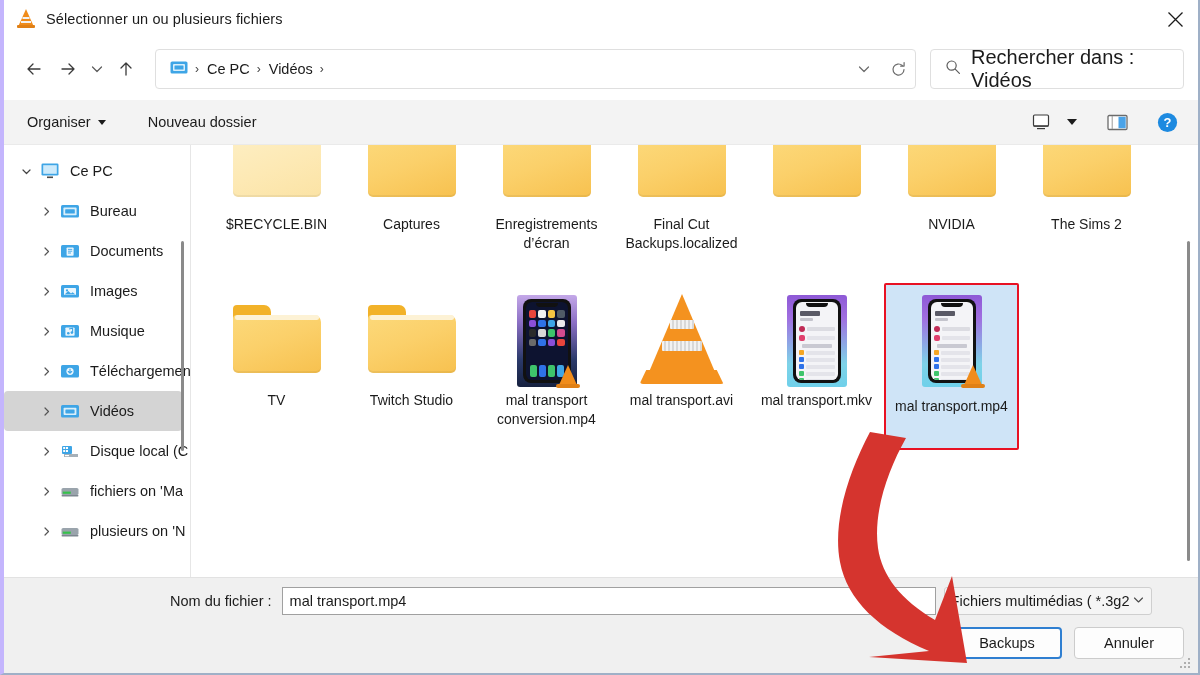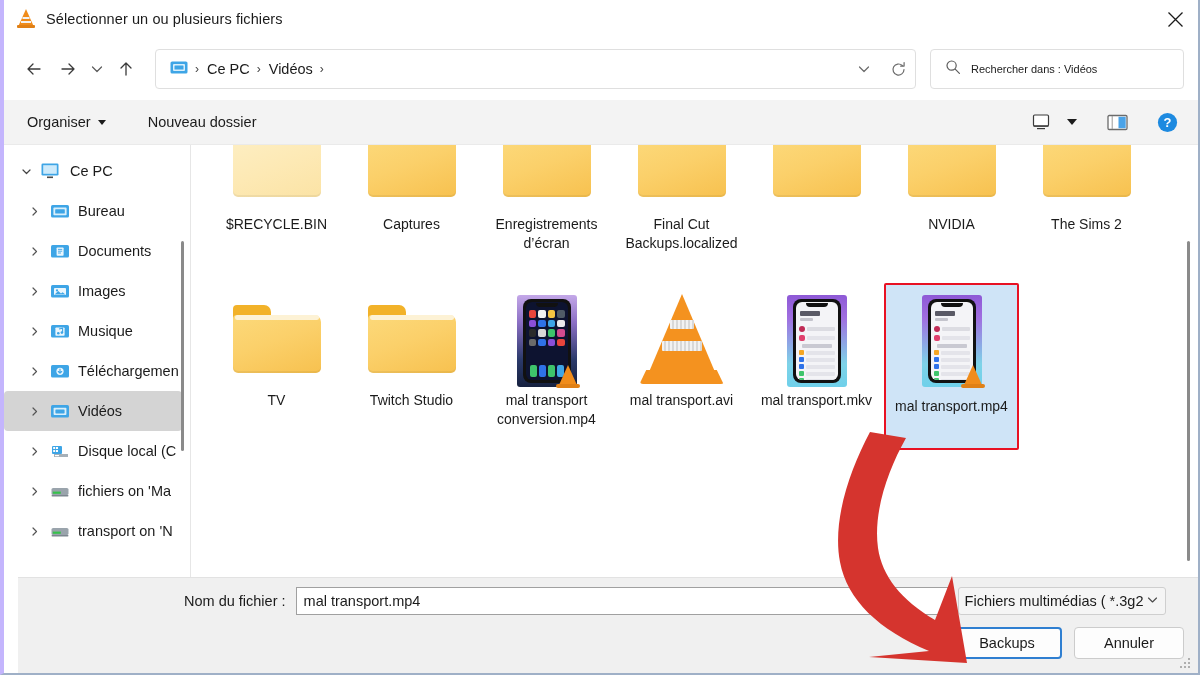--- a/index.html
+++ b/index.html
@@ -84,21 +84,21 @@
   .addr-chevron, .addr-refresh {
     width: 34px; height: 34px; display:flex; align-items:center; justify-content:center;
     color:#6b6b6b;
   }
   .searchbox {
     width: 252px; height: 38px; margin-left: 14px; margin-right: 14px;
     border: 1px solid #dfdfdf; border-radius: 4px; background:#ffffff;
     display:flex; align-items:center; flex:none;
   }
   .search-icon { margin-left: 14px; margin-right: 10px; color:#5c5c5c; flex:none;}
-  .search-ph { font-size: 11px; color: #1b1b1b; }
+  .search-ph { font-size: 20px; color: #1b1b1b; }
 
   
   .cmdbar {
     position: absolute; left:0; top:100px; right:0; height: 44px;
     background: #f3f3f3;
     display:flex; align-items:center;
     border-bottom: 1px solid #eaeaea;
   }
   .cmd-item {
     font-size: 14.5px; color:#1b1b1b; padding: 6px 10px; border-radius:4px;
@@ -119,21 +119,21 @@
     width: 186px; flex:none; background:#ffffff; position:relative;
     overflow:hidden;
   }
   .sidebar-inner { padding-top: 6px; }
   .tree-row {
     height: 40px; display:flex; align-items:center; padding-left: 8px;
     font-size: 14.5px; color:#1b1b1b; white-space:nowrap; position:relative;
   }
   .tree-row.selected { background:#d4d4d4; border-radius:4px; margin-right:8px;}
   .tree-row.lvl0 .chev { margin-left: 6px; }
-  .tree-row.lvl1 { padding-left: 22px; text-align: right; }
+  .tree-row.lvl1 { padding-left: 34px; }
   .chev { width: 16px; height:16px; display:flex; align-items:center; justify-content:center; color:#555; flex:none;}
   .tree-icon { width: 22px; height:18px; margin: 0 8px 0 6px; flex:none; position:relative;}
   .tree-label { overflow:hidden; }
 
   .sb-track {
     position:absolute; right:4px; top:4px; width:8px; bottom:4px;
   }
   .sb-thumb {
     position:absolute; left:3px; width:3px; background:#8a8a8a; border-radius:2px;
   }
@@ -219,21 +219,20 @@
   .vlc-big .base {
     position:absolute; left:4px; bottom:2px; width:84px; height:14px;
     background:#f4921f; border-radius:3px;
     clip-path: polygon(8% 0, 92% 0, 100% 100%, 0 100%);
   }
 
   
   .footer {
     position:absolute; left:0; right:0; bottom:0; height:95px; background:#f0f0f0;
     border-top: 1px solid #e2e2e2;
-    margin-left: 14px;
   }
   .fn-row { position:absolute; left:0; top:8px; right:0; height:30px; display:flex; align-items:center;}
   .fn-label { font-size:14.5px; color:#1b1b1b; margin-left:166px; }
   .fn-input {
     margin-left:10px; width:654px; height:28px; background:#ffffff;
     border:1px solid #a0a0a0; display:flex; align-items:center; box-sizing:border-box;
   }
   .fn-input span { font-size:14.5px; color:#1b1b1b; margin-left:7px;}
   .ftype {
     margin-left:8px; width:208px; height:28px; background:#f5f5f5;
@@ -538,21 +537,21 @@
                 <path d="M4 2 L7.5 5.5 L4 9" stroke="#555" stroke-width="1.2" fill="none" stroke-linecap="round" stroke-linejoin="round"></path>
               </svg>
           </span>
           <span class="tree-icon">
             <svg width="20" height="18" viewBox="0 0 20 18">
               <rect x="1.5" y="6" width="17" height="7" rx="1.6" fill="#9aa4ac"></rect>
               <rect x="2.8" y="9.6" width="8" height="2.2" fill="#36c24a"></rect>
               <rect x="1.5" y="13" width="17" height="1.6" rx="0.8" fill="#7d878f"></rect>
             </svg>
           </span>
-          <span class="tree-label">transport on 'N</span>
+          <span class="tree-label">plusieurs on 'N</span>
         </div>
       </div>
 
       <div class="sb-track">
         <div class="sb-thumb" style="top:92px; height:210px;"></div>
       </div>
     </div>
 
     <div class="vsplit"></div>
 

